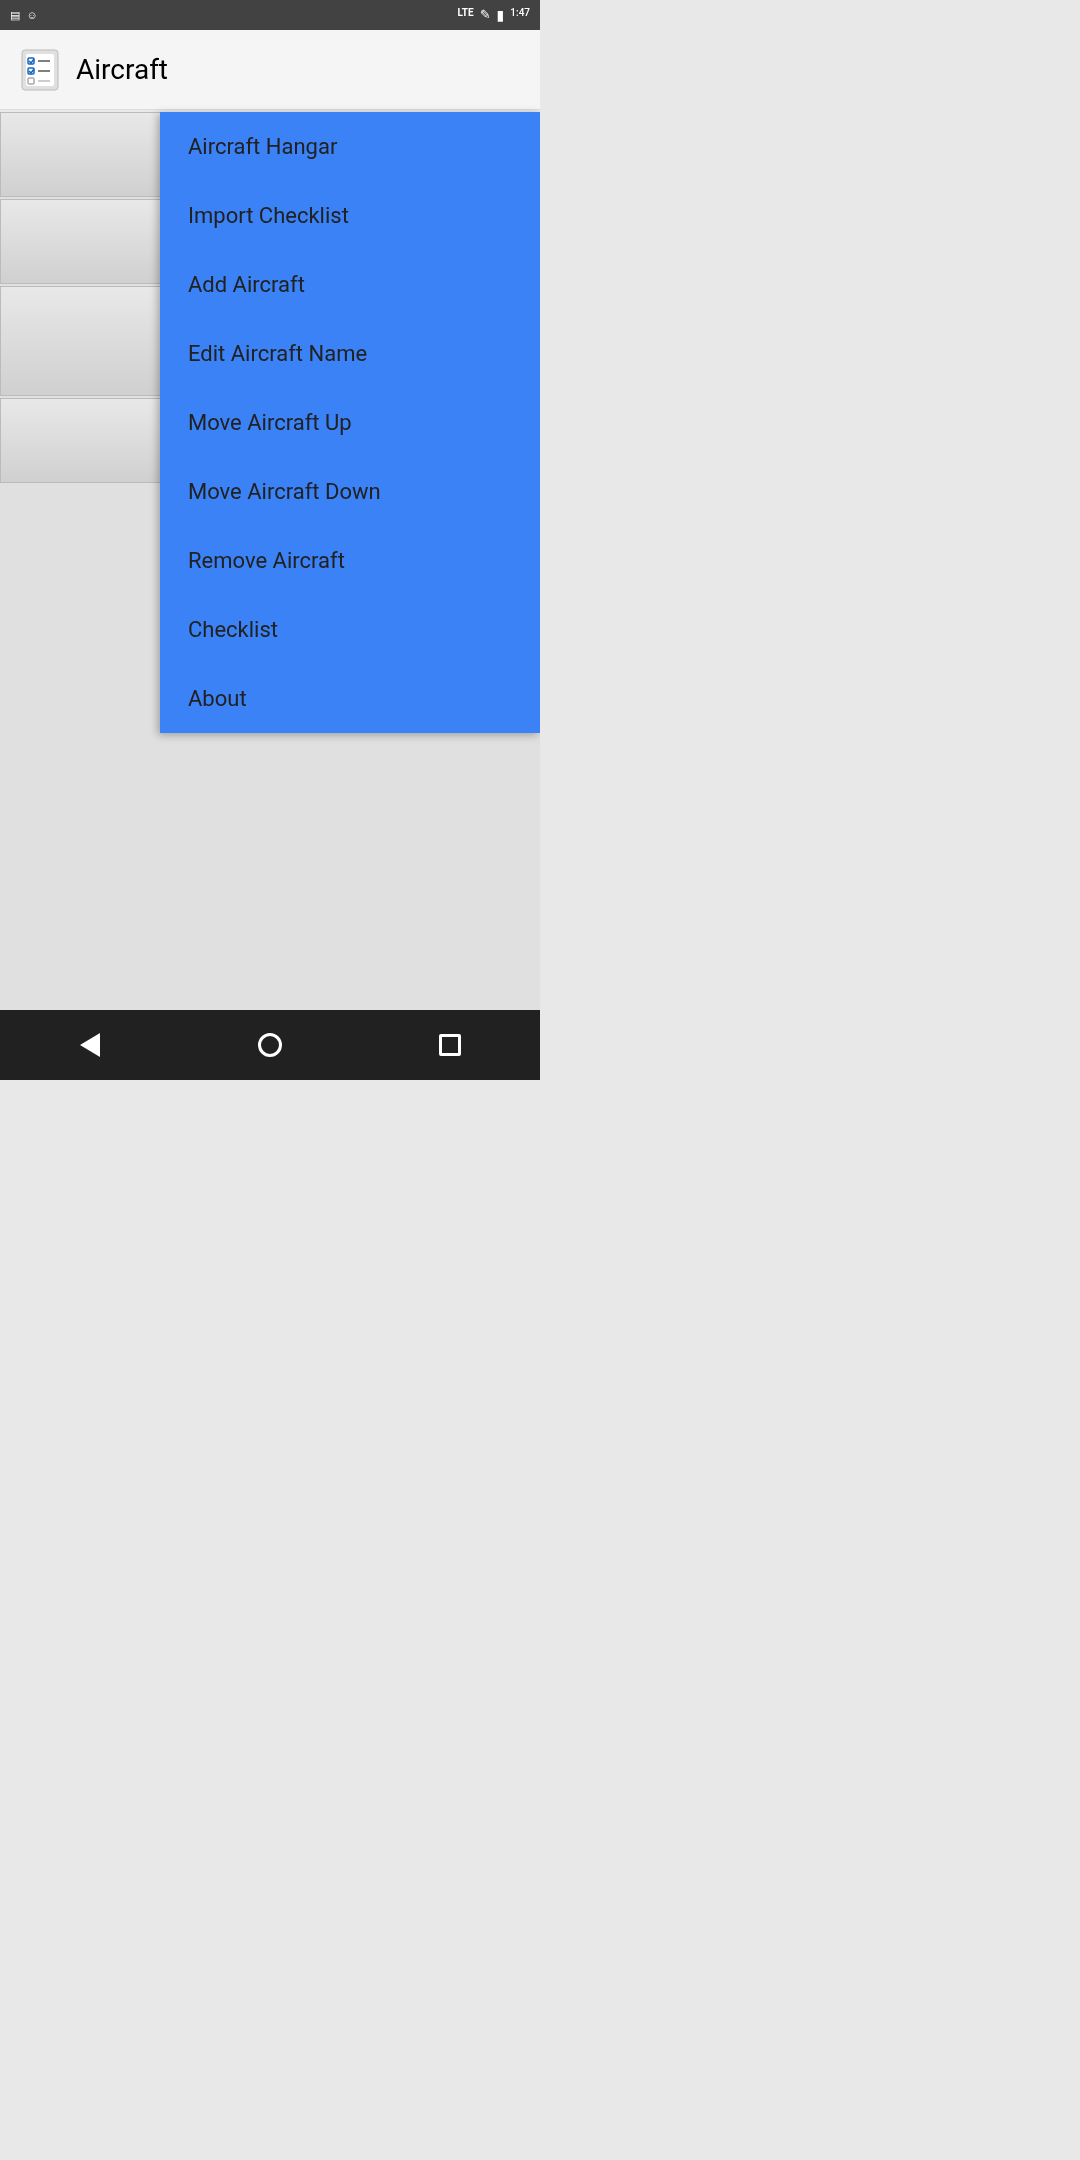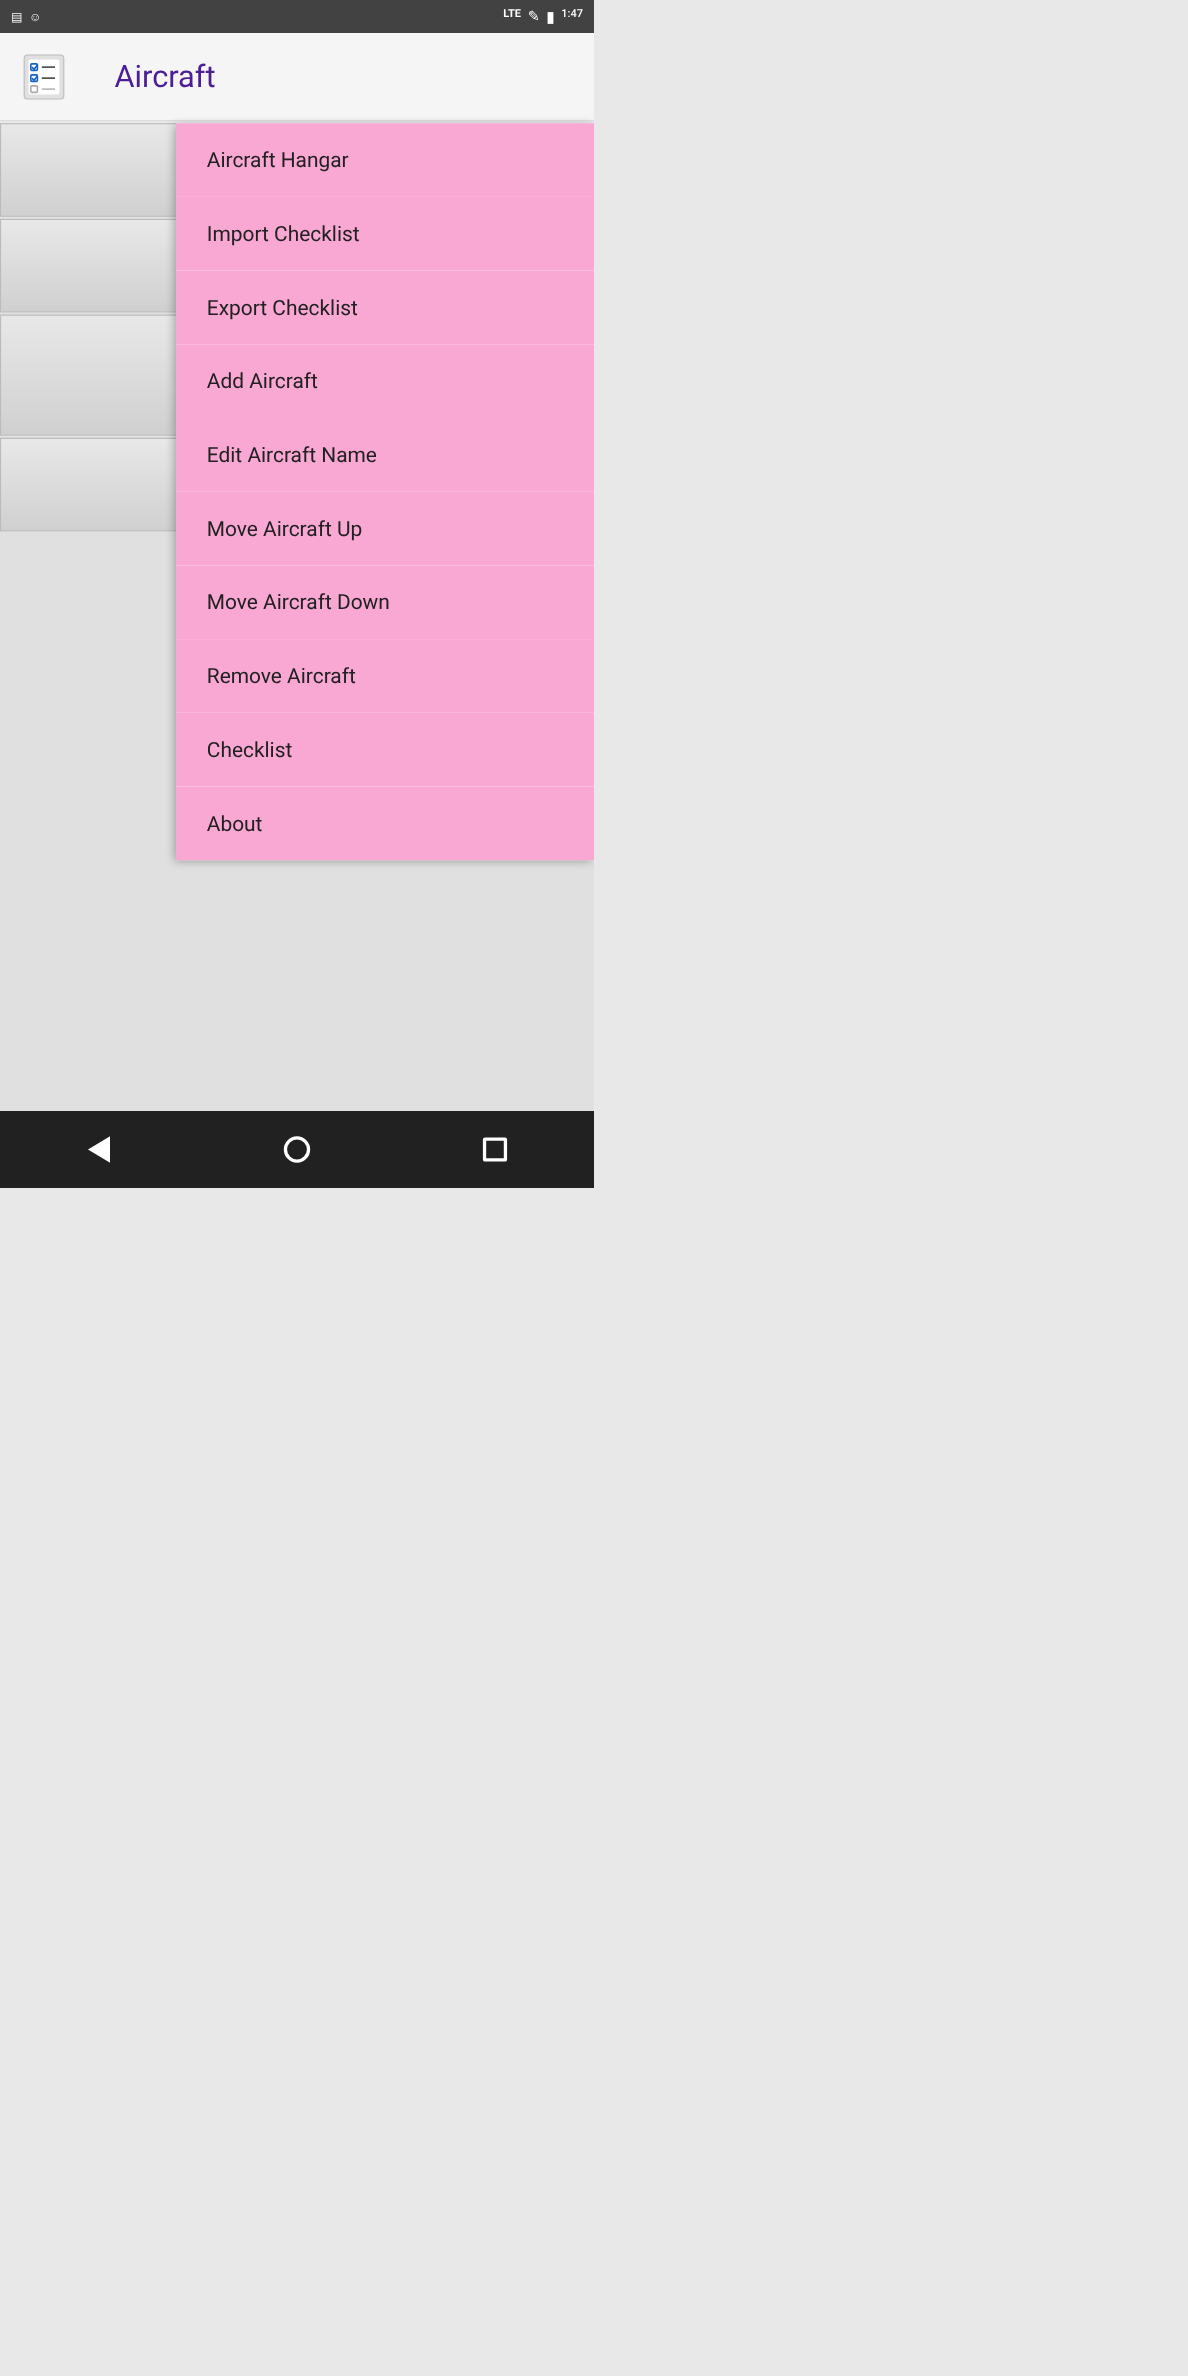--- a/index.html
+++ b/index.html
@@ -66,22 +66,21 @@
     .app-icon {
       width: 48px;
       height: 48px;
       margin-right: 12px;
       flex-shrink: 0;
     }
 
     .app-title {
       font-size: 28px;
       font-weight: 400;
-      color: #4c1d95;
-      margin-left: 28px;
+      color: #000000;
     }
 
     
     .main-content {
       width: 100%;
       background: #e0e0e0;
       position: relative;
     }
 
     
@@ -121,27 +120,27 @@
       right: 0;
       width: 380px;
       background: white;
       box-shadow: -2px 2px 8px rgba(0,0,0,0.3);
       z-index: 200;
     }
 
     .menu-item {
       width: 100%;
       padding: 22px 28px;
-      font-size: 19px;
+      font-size: 22px;
       color: #212121;
       cursor: pointer;
       display: flex;
       align-items: center;
       border-bottom: none;
-      background: #f9a8d4;
+      background: #3b82f6;
       transition: background 0.1s;
     }
 
     
     .bottom-nav {
       position: absolute;
       bottom: 0;
       width: 100%;
       height: 70px;
       background: #212121;
@@ -245,21 +244,20 @@
     </div>
 
     <div class="aircraft-item">
       <span class="item-text">USEFUL FR</span>
     </div>
 
     <div class="dropdown-menu" id="dropdown-menu">
 
     <div class="menu-item">Aircraft Hangar</div>
         <div class="menu-item">Import Checklist</div>
-        <div class="menu-item">Export Checklist</div>
         <div class="menu-item">Add Aircraft</div>
         <div class="menu-item">Edit Aircraft Name</div>
         <div class="menu-item">Move Aircraft Up</div>
         <div class="menu-item">Move Aircraft Down</div>
         <div class="menu-item">Remove Aircraft</div>
         <div class="menu-item">Checklist</div>
         <div class="menu-item">About</div>
       </div>
 
   </div>

